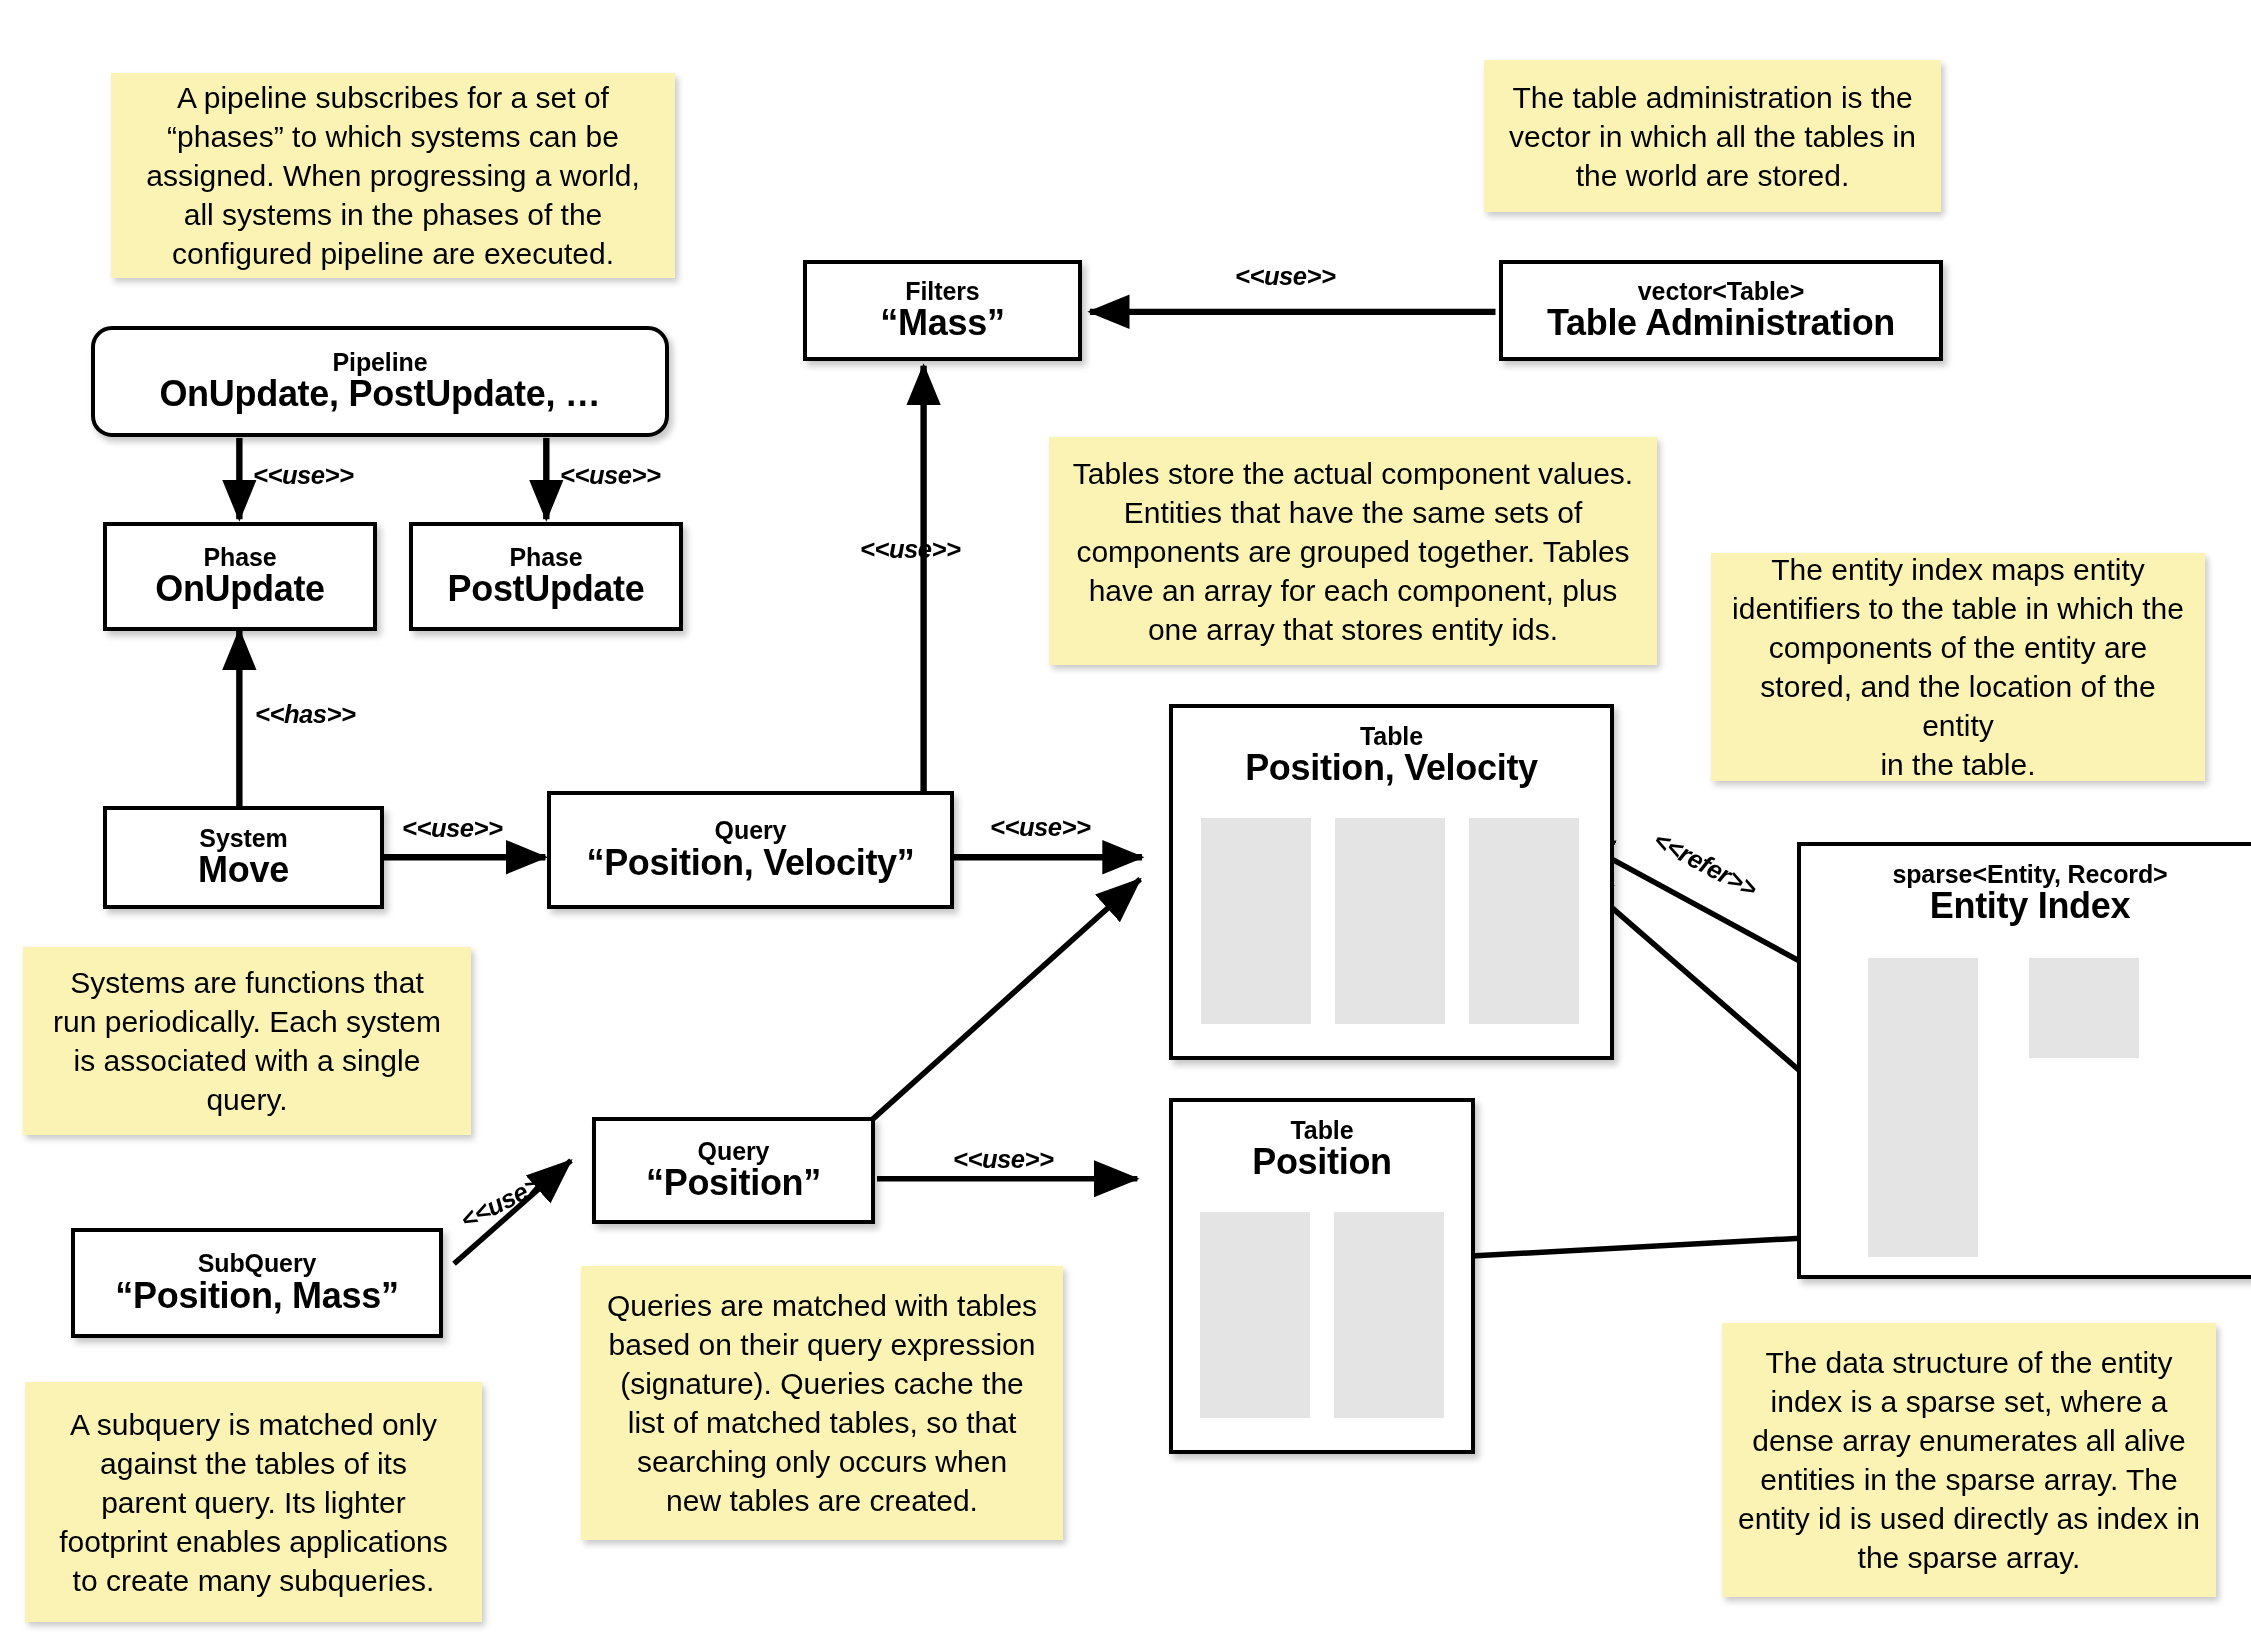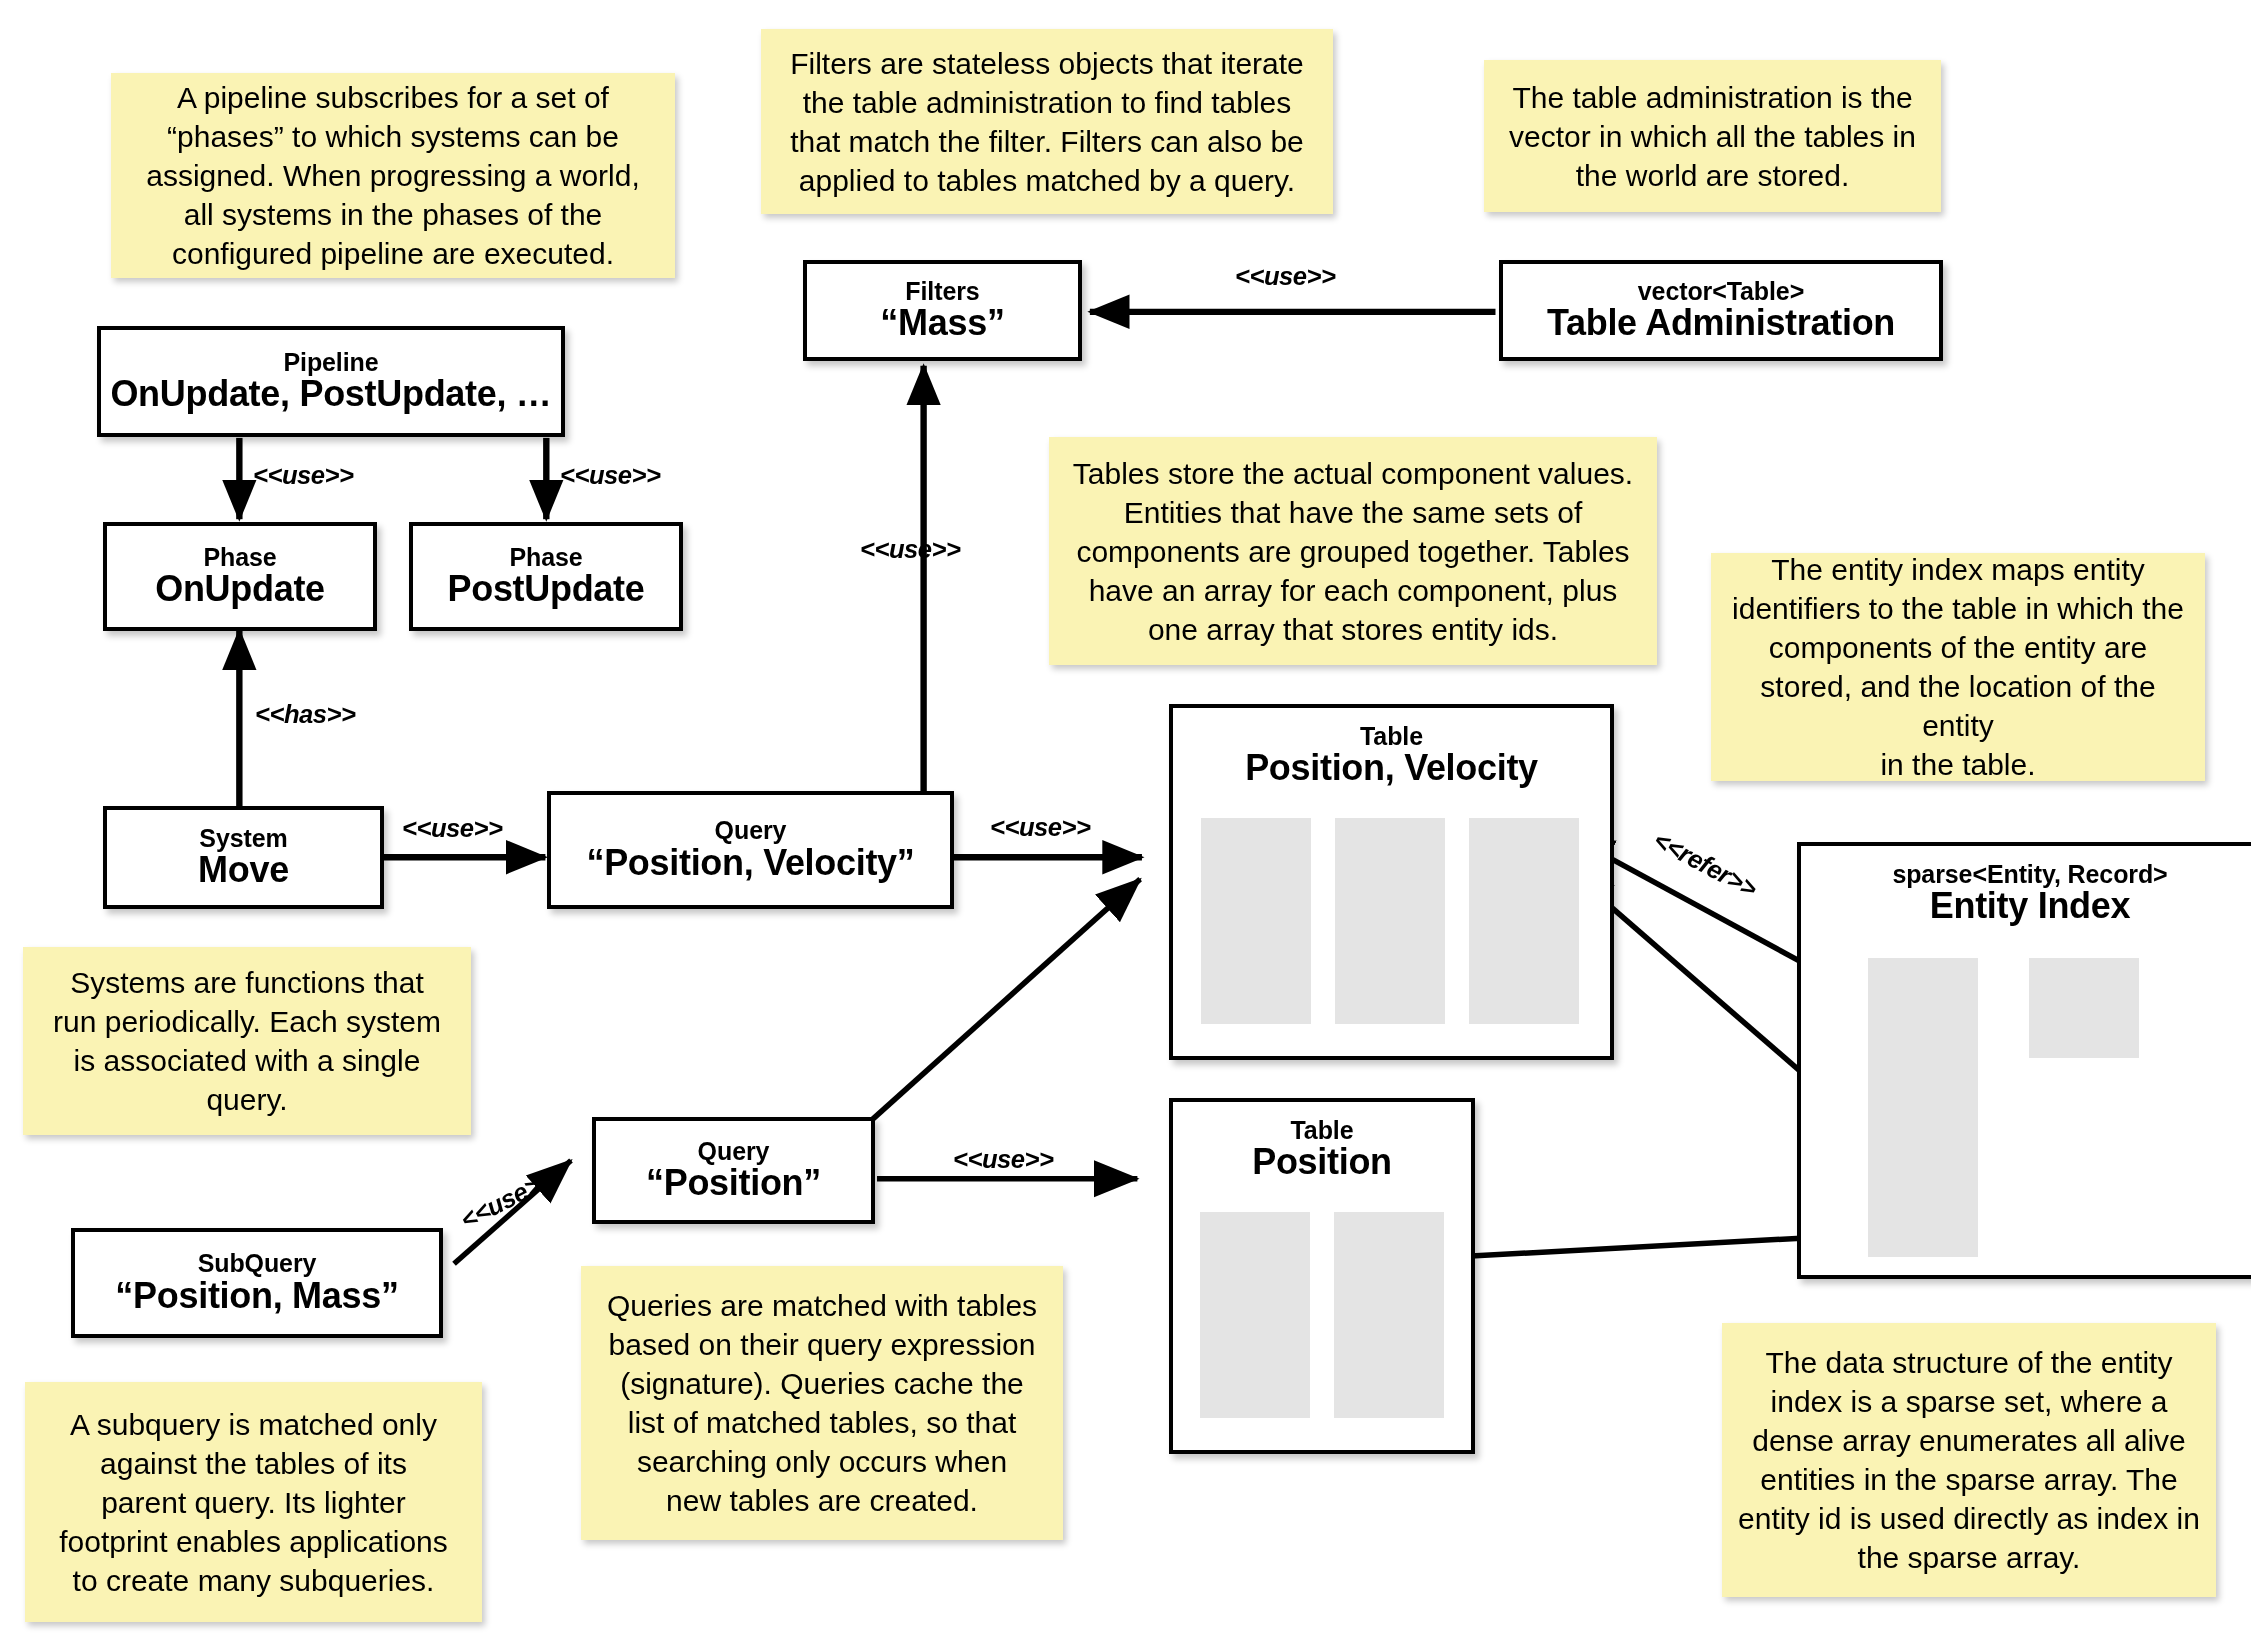--- a/index.html
+++ b/index.html
@@ -150,26 +150,20 @@
   </svg>
 
   <div class="note" style="left:111px; top:73px; width:564px; height:205px; font-size:30px;">
     <span>A pipeline subscribes for a set of
 “phases” to which systems can be
 assigned. When progressing a world,
 all systems in the phases of the
 configured pipeline are executed.</span>
   </div>
 
-  <div class="note" style="left:761px; top:29px; width:572px; height:185px; font-size:30px;">
-    <span>Filters are stateless objects that iterate
-the table administration to find tables
-that match the filter. Filters can also be
-applied to tables matched by a query.</span>
-  </div>
 
   <div class="note" style="left:1484px; top:60px; width:457px; height:152px; font-size:30px;">
     <span>The table administration is the
 vector in which all the tables in
 the world are stored.</span>
   </div>
 
   <div class="note" style="left:1049px; top:437px; width:608px; height:228px; font-size:30px;">
     <span>Tables store the actual component values.
 Entities that have the same sets of
@@ -222,21 +216,21 @@
   <div class="box centered" style="left:803px; top:260px; width:279px; height:101px;">
     <div class="box-stereo">Filters</div>
     <div class="box-name">“Mass”</div>
   </div>
 
   <div class="box centered" style="left:1499px; top:260px; width:444px; height:101px;">
     <div class="box-stereo">vector&lt;Table&gt;</div>
     <div class="box-name">Table Administration</div>
   </div>
 
-  <div class="box centered" style="left:97px; top:326px; width:468px; height:111px;">
+  <div class="box centered" style="left:91px; top:326px; width:578px; height:111px;border-radius:21px;">
     <div class="box-stereo">Pipeline</div>
     <div class="box-name">OnUpdate, PostUpdate, …</div>
   </div>
 
   <div class="box centered" style="left:103px; top:522px; width:274px; height:109px;">
     <div class="box-stereo">Phase</div>
     <div class="box-name">OnUpdate</div>
   </div>
 
   <div class="box centered" style="left:409px; top:522px; width:274px; height:109px;">

